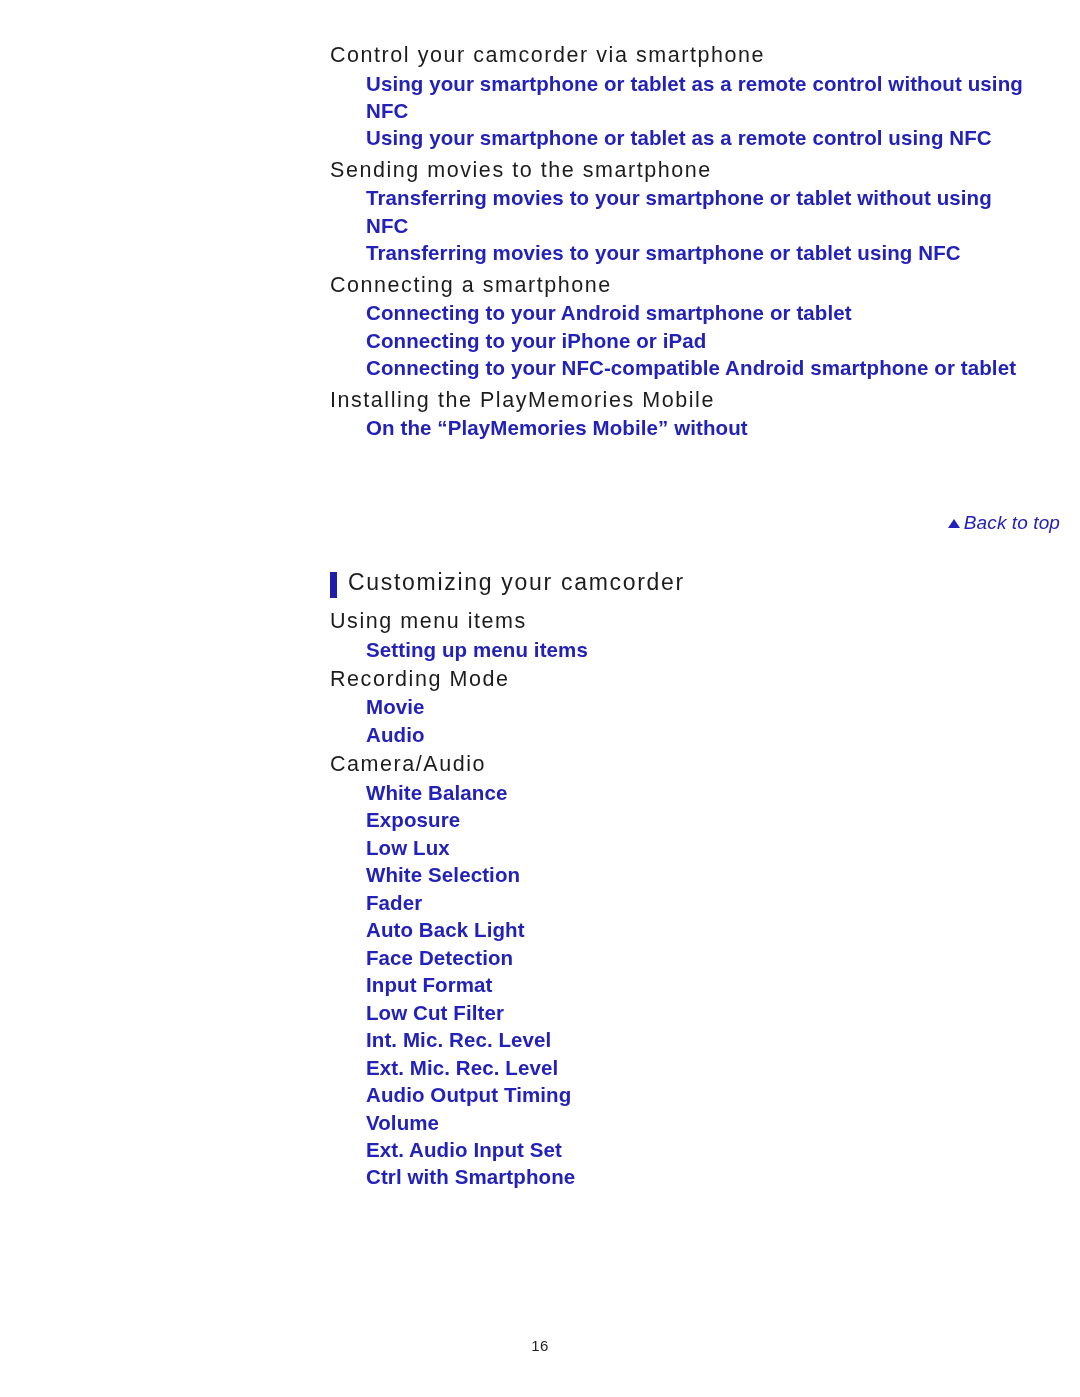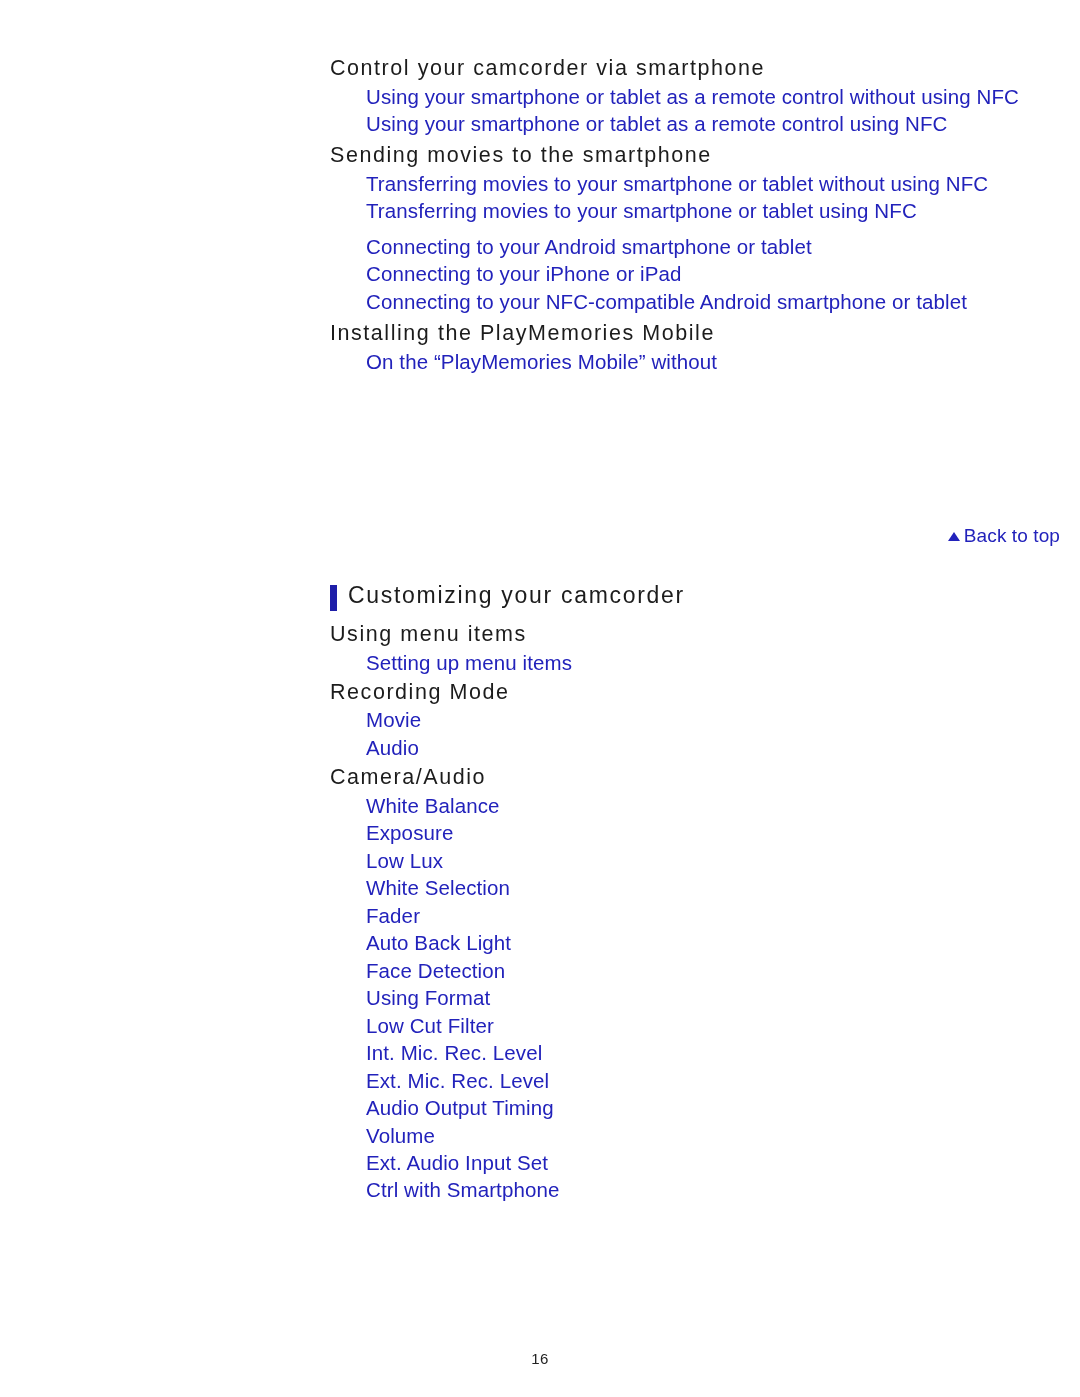--- a/index.html
+++ b/index.html
@@ -13,21 +13,21 @@
     height: 1397px;
     position: relative;
     font-family: "Liberation Sans", sans-serif;
     -webkit-font-smoothing: antialiased;
     overflow: hidden;
   }
 
   .page {
     position: absolute;
     left: 0;
-    top: 16px;
+    top: 3px;
     width: 1080px;
     height: 1084px;
     box-sizing: border-box;
     padding: 4px;
   }
 
   .content {
     position: absolute;
     left: 330px;
     top: 42px;
@@ -46,21 +46,21 @@
     white-space: nowrap;
   }
 
   
   .lnk {
     display: block;
     font-size: 20.5px;
     line-height: 1.34;
     color: #2222bb;
     letter-spacing: 0.1px;
-    font-weight: 400;
+    font-weight: 700;
     text-decoration: none;
     margin: 0 0 0 36px;
     padding: 0;
     max-width: 692px;
   }
 
   .grp { margin: 0; padding: 0; }
 
   
   .sp-after-links { height: 8px; }
@@ -74,20 +74,21 @@
     width: 730px;
     text-align: right;
   }
   .backtotop {
     display: inline-block;
     font-size: 19px;
     color: #2222bb;
     text-decoration: none;
     letter-spacing: 0.1px;
     white-space: nowrap;
+    font-style: italic;
   }
   .tri-up {
     display: inline-block;
     width: 0;
     height: 0;
     border-left: 6px solid transparent;
     border-right: 6px solid transparent;
     border-bottom: 9px solid #2222bb;
     margin-right: 4px;
     vertical-align: 1px;
@@ -148,20 +149,21 @@
     <div class="sp-after-links"></div>
 
     <div class="grp">
       <div class="h-sub">Sending movies to the smartphone</div>
       <a class="lnk" href="#">Transferring movies to your smartphone or tablet without using NFC</a>
       <a class="lnk" href="#">Transferring movies to your smartphone or tablet using NFC</a>
     </div>
     <div class="sp-after-links"></div>
 
     <div class="grp">
+      <div class="h-sub">Connecting a smartphone</div>
       <a class="lnk" href="#">Connecting to your Android smartphone or tablet</a>
       <a class="lnk" href="#">Connecting to your iPhone or iPad</a>
       <a class="lnk" href="#">Connecting to your NFC-compatible Android smartphone or tablet</a>
     </div>
     <div class="sp-after-links"></div>
 
     <div class="grp">
       <div class="h-sub">Installing the PlayMemories Mobile</div>
       <a class="lnk" href="#">On the “PlayMemories Mobile” without</a>
     </div>
@@ -194,21 +196,21 @@
 
     <div class="grp">
       <div class="h-sub">Camera/Audio</div>
       <a class="lnk" href="#">White Balance</a>
       <a class="lnk" href="#">Exposure</a>
       <a class="lnk" href="#">Low Lux</a>
       <a class="lnk" href="#">White Selection</a>
       <a class="lnk" href="#">Fader</a>
       <a class="lnk" href="#">Auto Back Light</a>
       <a class="lnk" href="#">Face Detection</a>
-      <a class="lnk" href="#">Using Format</a>
+      <a class="lnk" href="#">Input Format</a>
       <a class="lnk" href="#">Low Cut Filter</a>
       <a class="lnk" href="#">Int. Mic. Rec. Level</a>
       <a class="lnk" href="#">Ext. Mic. Rec. Level</a>
       <a class="lnk" href="#">Audio Output Timing</a>
       <a class="lnk" href="#">Volume</a>
       <a class="lnk" href="#">Ext. Audio Input Set</a>
       <a class="lnk" href="#">Ctrl with Smartphone</a>
     </div>
 
   </div>

